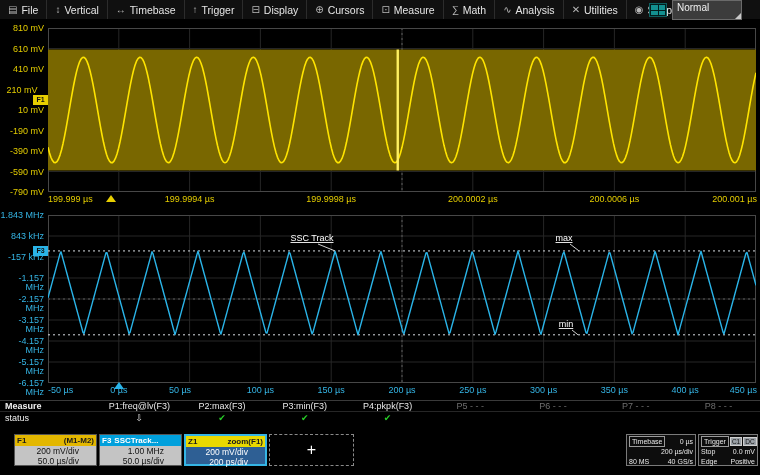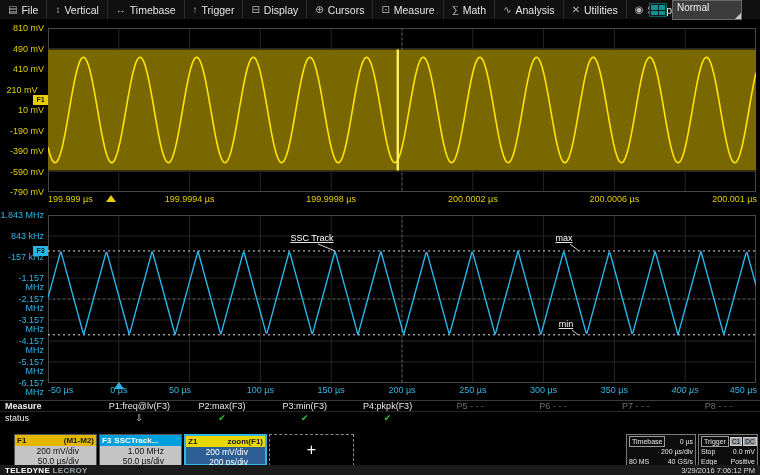--- a/index.html
+++ b/index.html
@@ -162,21 +162,21 @@
       </div>
       <div class="normal-dd">
         <span>Normal</span>
         <i class="fold"></i>
       </div>
     </div>
   </div>
 
   <div id="top-ylabels">
       <div class="ylab yellow" style="top: 24px;">810 mV</div>
-      <div class="ylab yellow" style="top: 44.5px;">490 mV</div>
+      <div class="ylab yellow" style="top: 44.5px;">610 mV</div>
       <div class="ylab yellow" style="top: 65px;">410 mV</div>
       <div class="ylab yellow" style="top: 85.5px; text-align: center;">210 mV</div>
       <div class="ylab yellow" style="top: 106px;">10 mV</div>
       <div class="ylab yellow" style="top: 126.5px;">-190 mV</div>
       <div class="ylab yellow" style="top: 147px;">-390 mV</div>
       <div class="ylab yellow" style="top: 167.5px;">-590 mV</div>
       <div class="ylab yellow" style="top: 188px;">-790 mV</div>
     </div>
   <div class="trace-badge f1">F1</div>
   <div class="plot top" id="top-plot"><svg width="708" height="164" viewBox="0 0 708 164">
@@ -266,21 +266,21 @@
   <div id="bot-xlabels">
       <div class="xlab cyan" style="top: 386px; left: 48px;">-50 µs</div>
       <div class="xlab cyan" style="top: 386px; left: 118.8px; transform: translateX(-50%);">0 µs</div>
       <div class="xlab cyan" style="top: 386px; left: 180px; transform: translateX(-50%);">50 µs</div>
       <div class="xlab cyan" style="top: 386px; left: 260.4px; transform: translateX(-50%);">100 µs</div>
       <div class="xlab cyan" style="top: 386px; left: 331.2px; transform: translateX(-50%);">150 µs</div>
       <div class="xlab cyan" style="top: 386px; left: 402px; transform: translateX(-50%);">200 µs</div>
       <div class="xlab cyan" style="top: 386px; left: 472.8px; transform: translateX(-50%);">250 µs</div>
       <div class="xlab cyan" style="top: 386px; left: 543.6px; transform: translateX(-50%);">300 µs</div>
       <div class="xlab cyan" style="top: 386px; left: 614.4px; transform: translateX(-50%);">350 µs</div>
-      <div class="xlab cyan" style="top: 386px; left: 685.2px; transform: translateX(-50%); font-style: italic;">400 µs</div>
+      <div class="xlab cyan" style="top: 386px; left: 685.2px; transform: translateX(-50%);">400 µs</div>
       <div class="xlab cyan" style="top: 386px; right: 3px;">450 µs</div>
     </div>
   <div class="tri cyan"></div>
 
   <div class="measure">
     <div class="m-row hdr">
       <div class="m-label b">Measure</div>
       <div style="display:flex;flex:1" id="m-hdr-cells">
           <div class="m-cell">P1:freq@lv(F3)</div>
           <div class="m-cell">P2:max(F3)</div>
@@ -358,20 +358,13 @@
     <div class="r">
         <span>Stop</span>
         <span>0.0 mV</span>
       </div>
     <div class="r">
         <span>Edge</span>
         <span>Positive</span>
       </div>
   </div>
 
-  <div class="footer">
-    <div class="brand">
-      <span class="b1">TELEDYNE</span>
-      <span class="b2">LECROY</span>
-    </div>
-    <div class="stamp">3/29/2016 7:06:12 PM</div>
-  </div>
 </div>
 
 </body></html>

